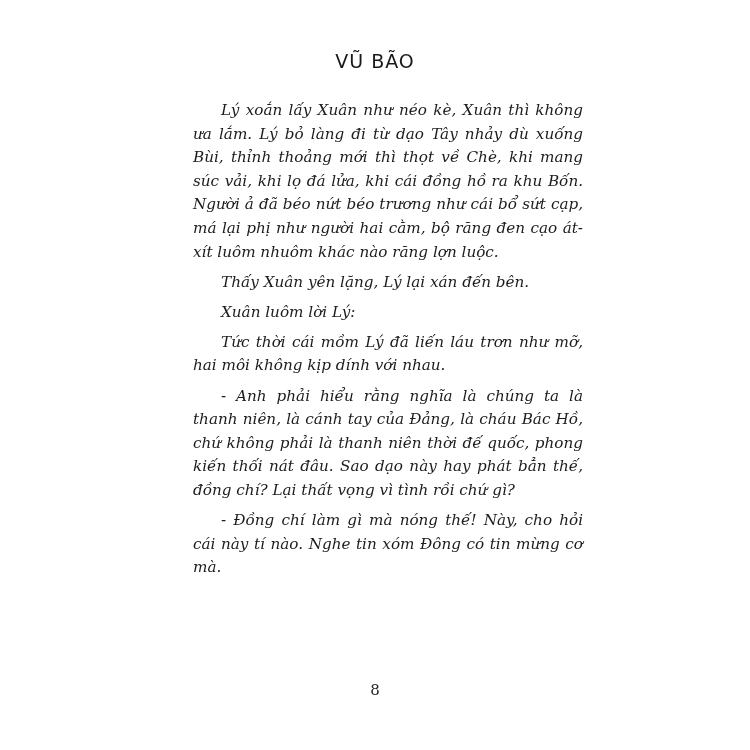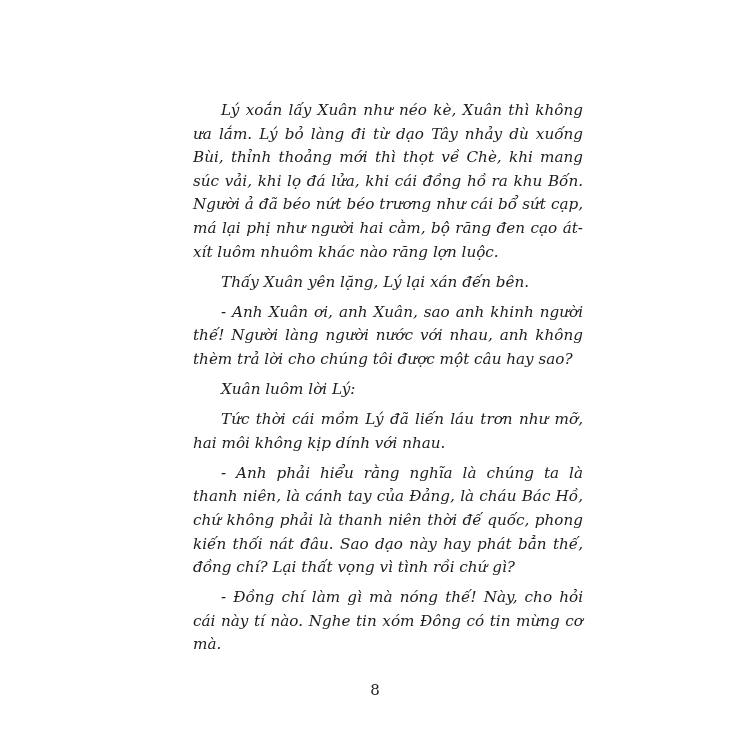--- a/index.html
+++ b/index.html
@@ -55,25 +55,25 @@
       text-align: center;
       font-family: "DejaVu Serif", serif;
       font-size: 15px;
       color: #222222;
     }
   </style>
 </head>
 <body>
 
 <div class="page">
+  <div class="running-head">VŨ BÃO</div>
 
   <div class="body-text">
     <p>Lý xoắn lấy Xuân như néo kè, Xuân thì không ưa lắm. Lý bỏ làng đi từ dạo Tây nhảy dù xuống Bùi, thỉnh thoảng mới thì thọt về Chè, khi mang súc vải, khi lọ đá lửa, khi cái đồng hồ ra khu Bốn. Người ả đã béo nứt béo trương như cái bổ sứt cạp, má lại phị như người hai cằm, bộ răng đen cạo át-xít luôm nhuôm khác nào răng lợn luộc.</p>
     <p>Thấy Xuân yên lặng, Lý lại xán đến bên.</p>
-    <p>- Anh Xuân ơi, anh Xuân, sao anh khinh người thế! Người làng người nước với nhau, anh không thèm trả lời cho chúng tôi được một câu hay sao?</p>
     <p>Xuân luôm lời Lý:</p>
     <p>Tức thời cái mồm Lý đã liến láu trơn như mỡ, hai môi không kịp dính với nhau.</p>
     <p>- Anh phải hiểu rằng nghĩa là chúng ta là thanh niên, là cánh tay của Đảng, là cháu Bác Hồ, chứ không phải là thanh niên thời đế quốc, phong kiến thối nát đâu. Sao dạo này hay phát bẳn thế, đồng chí? Lại thất vọng vì tình rồi chứ gì?</p>
     <p>- Đồng chí làm gì mà nóng thế! Này, cho hỏi cái này tí nào. Nghe tin xóm Đông có tin mừng cơ mà.</p>
   </div>
 
   <div class="page-number">8</div>
 </div>
 
 </body></html>

